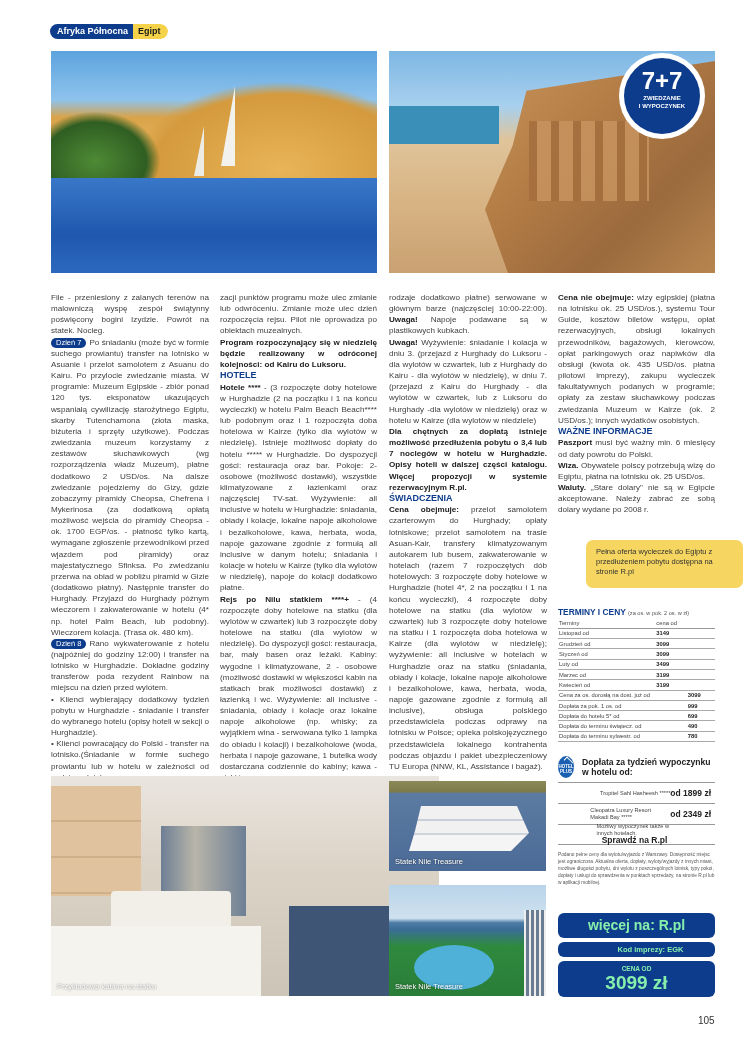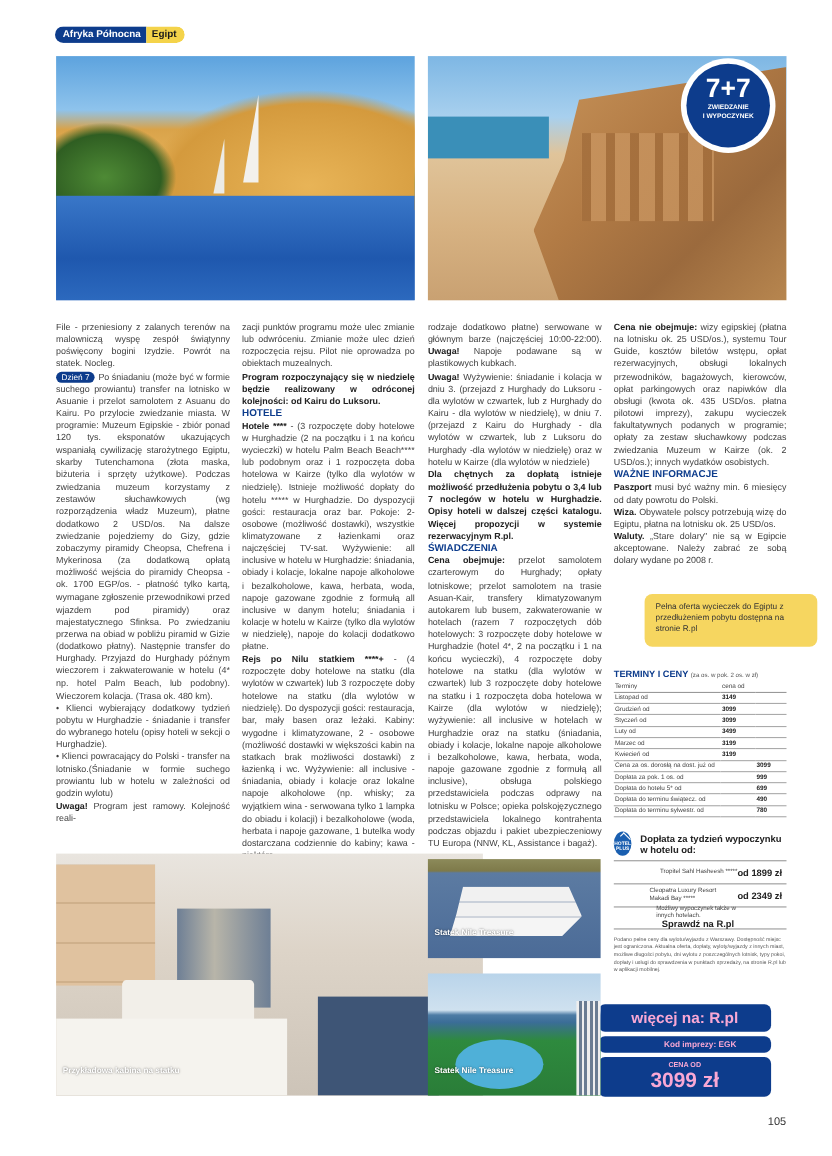--- a/index.html
+++ b/index.html
@@ -53,41 +53,41 @@
   .hotelplus { position: absolute; left: 558px; top: 752px; width: 157px; }
   .hp-head { display: flex; align-items: center; gap: 8px; height: 30px; }
   .hp-logo { width: 22px; height: 22px; border-radius: 50%; background: #1a5fb0; color: #fff; font-size: 4.5px; font-weight: bold; text-align: center; line-height: 5px; padding-top: 8px; position: relative; }
   .hp-logo::before { content: ""; position: absolute; left: 6px; top: 3px; width: 8px; height: 4px; border-top: 1.5px solid #fff; border-left: 1.5px solid #fff; transform: rotate(45deg); }
   .hp-title { font-weight: bold; font-size: 8.6px; line-height: 10px; color: #222; }
   .hp-row { display: flex; justify-content: flex-end; align-items: center; border-top: 1px solid #999; height: 21px; font-size: 5.6px; line-height: 7px; color: #444; }
   .hp-row .val { font-weight: bold; font-size: 8.5px; color: #222; white-space: nowrap; padding-right: 4px; }
   .hp-row.last { border-bottom: 1px solid #999; flex-direction: column; }
   .hp-note { font-size: 4.8px; line-height: 7.1px; color: #555; margin-top: 6px; }
 
-  .cta { position: absolute; left: 544px; width: 157px; background: #0d3c8c; color: #f9a8d4; border-radius: 6px; text-align: center; font-weight: bold; }
+  .cta { position: absolute; left: 558px; width: 157px; background: #0d3c8c; color: #86efac; border-radius: 6px; text-align: center; font-weight: bold; }
   .cta-more { top: 913px; height: 25px; font-size: 14px; line-height: 25px; }
   .cta-code { top: 942px; height: 15px; font-size: 7.5px; line-height: 15px; padding-left: 28px; }
   .cta-price { top: 961px; height: 36px; }
   .cta-price .lbl { font-size: 6.5px; line-height: 8px; padding-top: 4px; }
   .cta-price .amt { font-size: 19px; line-height: 20px; }
 
   .photo-cabin { left: 51px; top: 776px; width: 388px; height: 220px; background: linear-gradient(180deg, #e9e5df 0%, #ddd4c8 40%, #cdc4b8 100%); }
   .photo-cabin .panel { position:absolute; left: 0; top: 10px; width: 90px; height: 110px; background: repeating-linear-gradient(180deg, #e0c29f 0 34px, #cfb08b 34px 36px); }
   .photo-cabin .curtain { position:absolute; left: 110px; top: 50px; width: 85px; height: 90px; background: linear-gradient(90deg, #6e7f95, #b8b5a9 40%, #6e7f95); }
   .photo-cabin .bed1 { position:absolute; left: 60px; top: 115px; width: 120px; height: 45px; background: #f2efe9; border-radius: 4px; }
   .photo-cabin .bed2 { position:absolute; left: 0; top: 150px; width: 210px; height: 70px; background: #f5f3ee; }
   .photo-cabin .carpet { position:absolute; right: 40px; bottom: 0; width: 110px; height: 90px; background: #3e5576; }
 
   .photo-ship { left: 389px; top: 781px; width: 157px; height: 90px; background: linear-gradient(180deg, #8c8a5a 0%, #7e7a4a 12%, #5c7ba2 14%, #4b6b97 100%); }
   .photo-ship .hull { position:absolute; left: 20px; top: 25px; width: 120px; height: 45px; background: linear-gradient(180deg, #f1f1f1 0 30%, #c9d0da 30% 34%, #f1f1f1 34% 60%, #cfd4dc 60% 64%, #f5f5f5 64%); clip-path: polygon(10% 0, 90% 0, 100% 60%, 85% 100%, 0 100%, 5% 55%); }
   .photo-deck { left: 389px; top: 885px; width: 157px; height: 111px; background: linear-gradient(180deg, #b9d4ea 0%, #cfe1ef 30%, #4d7ca5 34%, #3b6d97 40%, #2e8a3e 55%, #2a7d38 100%); }
   .photo-deck .pool { position:absolute; left: 25px; top: 60px; width: 80px; height: 45px; border-radius: 50%; background: #4fb0d8; }
   .photo-deck .rail { position:absolute; right: 0; top: 25px; width: 22px; height: 86px; background: repeating-linear-gradient(90deg, #eee 0 2px, #6a7c92 2px 5px); }
 
-  .caption { position: absolute; left: 6px; bottom: 19px; color: #fff; font-size: 7.5px; text-shadow: 0 0 2px rgba(0,0,0,.6); font-weight: bold; }
+  .caption { position: absolute; left: 6px; bottom: 5px; color: #fff; font-size: 7.5px; text-shadow: 0 0 2px rgba(0,0,0,.6); }
   .page-num { position: absolute; left: 698px; top: 1015px; font-size: 10px; color: #333; }
 </style>
 </head>
 <body>
 
 <div class="breadcrumb">
   <span class="bc-region">Afryka Północna</span>
   <span class="bc-country">Egipt</span>
 </div>
 
@@ -109,20 +109,21 @@
   <div class="inner">
     <div class="big">7+7</div>
     <div class="small">ZWIEDZANIE</div>
     <div class="small">I WYPOCZYNEK</div>
   </div>
 </div>
 
 <div class="col col-1">
   <p>File - przeniesiony z zalanych terenów na malowniczą wyspę zespół świątynny poświęcony bogini Izydzie. Powrót na statek. Nocleg.</p>
   <p><span class="day-pill">Dzień 7</span><span>Po śniadaniu (może być w formie suchego prowiantu) transfer na lotnisko w Asuanie i przelot samolotem z Asuanu do Kairu. Po przylocie zwiedzanie miasta. W programie: Muzeum Egipskie - zbiór ponad 120 tys. eksponatów ukazujących wspaniałą cywilizację starożytnego Egiptu, skarby Tutenchamona (złota maska, biżuteria i sprzęty użytkowe). Podczas zwiedzania muzeum korzystamy z zestawów słuchawkowych (wg rozporządzenia władz Muzeum), płatne dodatkowo 2 USD/os. Na dalsze zwiedzanie pojedziemy do Gizy, gdzie zobaczymy piramidy Cheopsa, Chefrena i Mykerinosa (za dodatkową opłatą możliwość wejścia do piramidy Cheopsa - ok. 1700 EGP/os. - płatność tylko kartą, wymagane zgłoszenie przewodnikowi przed wjazdem pod piramidy) oraz majestatycznego Sfinksa. Po zwiedzaniu przerwa na obiad w pobliżu piramid w Gizie (dodatkowo płatny). Następnie transfer do Hurghady. Przyjazd do Hurghady późnym wieczorem i zakwaterowanie w hotelu (4* np. hotel Palm Beach, lub podobny). Wieczorem kolacja. (Trasa ok. 480 km).</span></p>
+  <p><span class="day-pill">Dzień 8</span><span>Rano wykwaterowanie z hotelu (najpóźniej do godziny 12:00) i transfer na lotnisko w Hurghadzie. Dokładne godziny transferów poda rezydent Rainbow na miejscu na dzień przed wylotem.</span></p>
   <p>• Klienci wybierający dodatkowy tydzień pobytu w Hurghadzie - śniadanie i transfer do wybranego hotelu (opisy hoteli w sekcji o Hurghadzie).</p>
   <p>• Klienci powracający do Polski - transfer na lotnisko.(Śniadanie w formie suchego prowiantu lub w hotelu w zależności od godzin wylotu)</p>
   <p><b>Uwaga!</b><span> Program jest ramowy. Kolejność reali-</span></p>
 </div>
 
 <div class="col col-2">
   <p>zacji punktów programu może ulec zmianie lub odwróceniu. Zmianie może ulec dzień rozpoczęcia rejsu. Pilot nie oprowadza po obiektach muzealnych.</p>
   <p><b>Program rozpoczynający się w niedzielę będzie realizowany w odróconej kolejności: od Kairu do Luksoru.</b></p>
   <div class="sec-head">HOTELE</div>
   <p><b>Hotele ****</b><span> - (3 rozpoczęte doby hotelowe w Hurghadzie (2 na początku i 1 na końcu wycieczki) w hotelu Palm Beach Beach**** lub podobnym oraz i 1 rozpoczęta doba hotelowa w Kairze (tylko dla wylotów w niedzielę). Istnieje możliwość dopłaty do hotelu ***** w Hurghadzie. Do dyspozycji gości: restauracja oraz bar. Pokoje: 2-osobowe (możliwość dostawki), wszystkie klimatyzowane z łazienkami oraz najczęściej TV-sat. Wyżywienie: all inclusive w hotelu w Hurghadzie: śniadania, obiady i kolacje, lokalne napoje alkoholowe i bezalkoholowe, kawa, herbata, woda, napoje gazowane zgodnie z formułą all inclusive w danym hotelu; śniadania i kolacje w hotelu w Kairze (tylko dla wylotów w niedzielę), napoje do kolacji dodatkowo płatne.</span></p>

